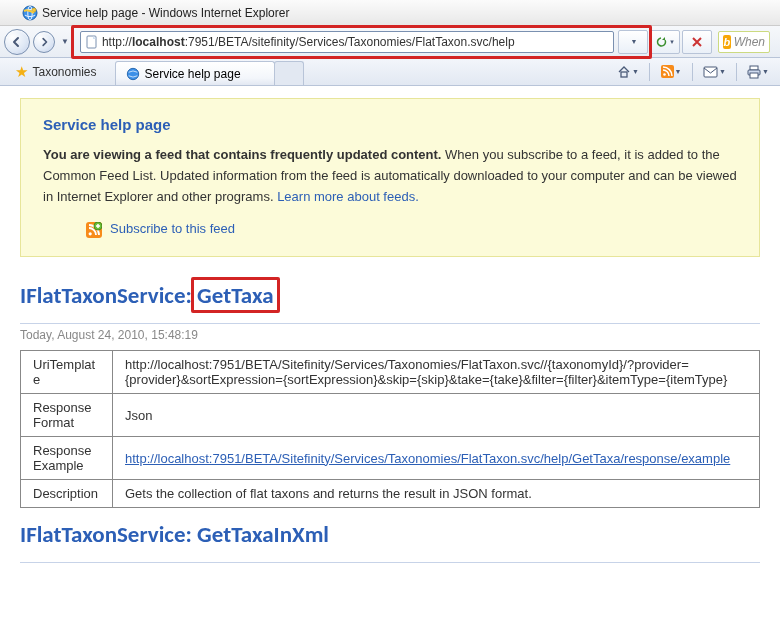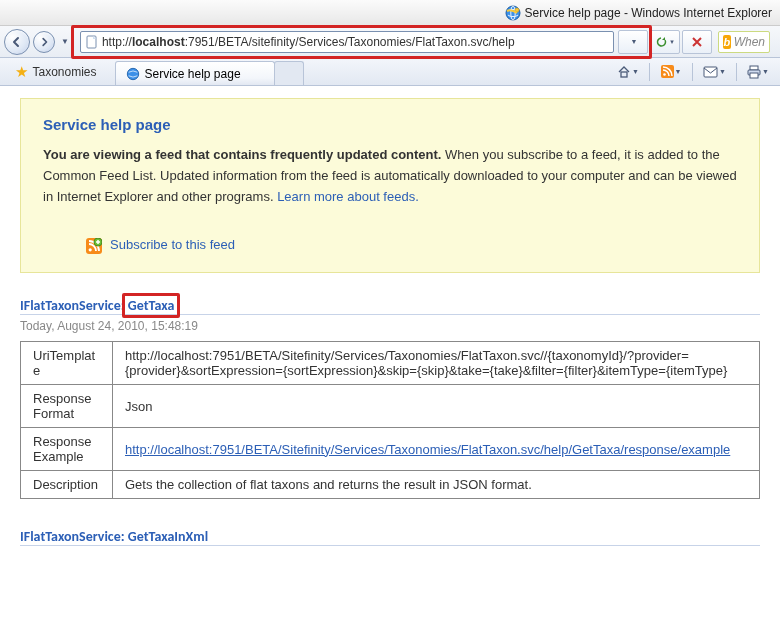--- a/index.html
+++ b/index.html
@@ -9,23 +9,22 @@
     font-size: 12px;
     background: #fff;
     width: 780px;
   }
   .title-bar {
     height: 26px;
     background: linear-gradient(to bottom, #fbfbfb, #e8e8e8);
     border-bottom: 1px solid #ccc;
     display: flex;
     align-items: center;
-    padding: 0 8px;
+    padding: 0 22px;
     box-sizing: border-box;
-    justify-content: flex-end;
   }
   .title-bar .globe {
     width: 16px; height: 16px;
     margin-right: 4px;
     display:inline-flex;align-items:center;justify-content:center;
   }
   .title-bar .title-text {
     font-size: 12px; color: #222;
   }
   .nav-bar {
@@ -161,29 +160,29 @@
     margin: 0 auto 20px auto;
     color:#333;
     font-size:13px;
     line-height:1.6;
   }
   .feed-box h2 {
     color:#2c5fb6;font-size:15px;font-weight:bold;margin:0 0 8px 0;
   }
   .feed-box a { color:#2c5fb6;text-decoration:none; }
   .feed-sub {
-    display:flex;align-items:center;margin-top:28px;padding-left:43px;
+    display:flex;align-items:center;margin-top:12px;padding-left:43px;
   }
   .feed-sub .ico {
     width:16px;height:16px;margin-right:8px;
     display:inline-flex;align-items:center;justify-content:center;
   }
   .svc-heading {
-    color:#2c5fb6;font-size:14px;font-weight:bold;margin:24px 0 4px 0;
-    border-bottom:1px solid #c7d3e8;padding-bottom:0;
+    color:#2c5fb6;font-size:23px;font-weight:bold;margin:24px 0 4px 0;
+    border-bottom:1px solid #c7d3e8;padding-bottom:14px;
     font-family:"Segoe UI", Calibri, sans-serif;
   }
   .svc-heading .method { position:relative;display:inline-block;}
   .svc-heading .method-red {
     position:absolute; top:-4px; bottom:-4px; left:-6px; right:-6px;
     border:3px solid #d32424;border-radius:2px;pointer-events:none;
   }
   .timestamp {
     color:#888;font-size:12px;margin:4px 0 8px 0;
   }
@@ -373,18 +372,18 @@
       <td>Response Example</td>
       <td><a href="#">http://localhost:7951/BETA/Sitefinity/Services/Taxonomies/FlatTaxon.svc/help/GetTaxa/response/example</a></td>
     </tr>
     <tr>
       <td>Description</td>
       <td>Gets the collection of flat taxons and returns the result in JSON format.</td>
     </tr>
   </tbody>
     </table>
 
-  <div class="svc-heading" style="margin-top:29px;">
+  <div class="svc-heading" style="margin-top:12px;">
     <span>IFlatTaxonService</span>: 
     <span>GetTaxaInXml</span>
   </div>
 
 </div>
 
 </body></html>

